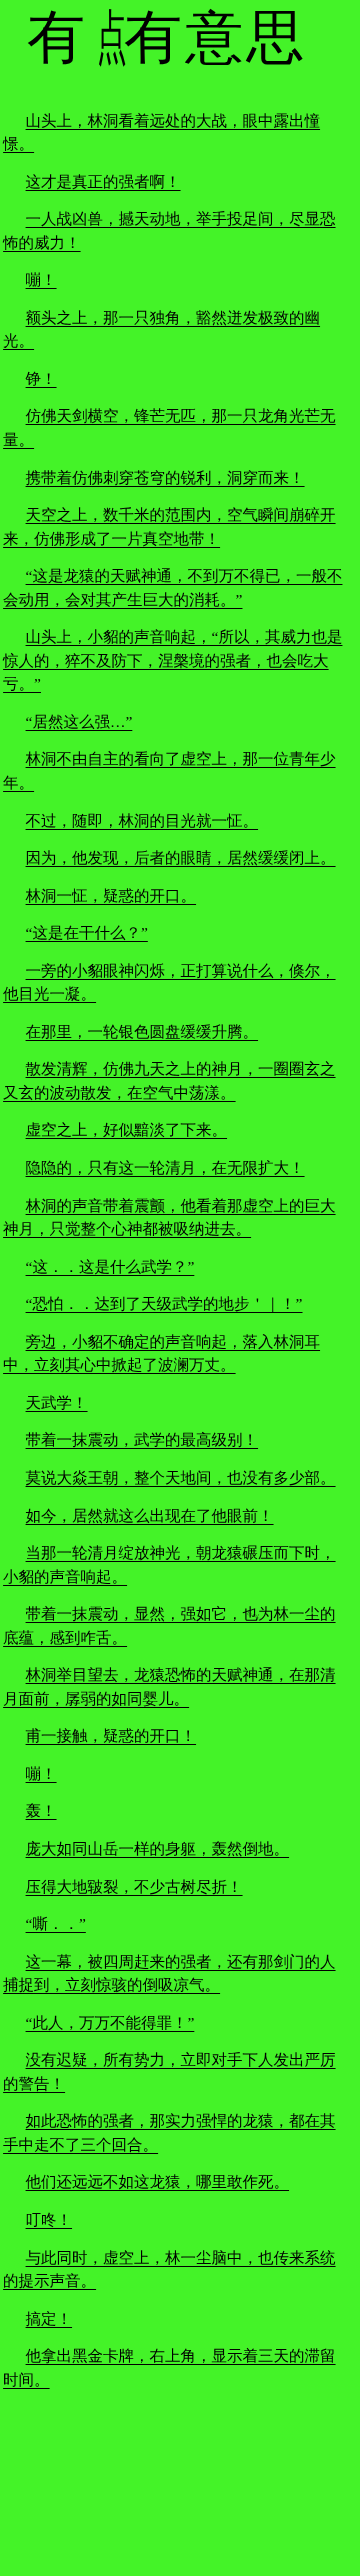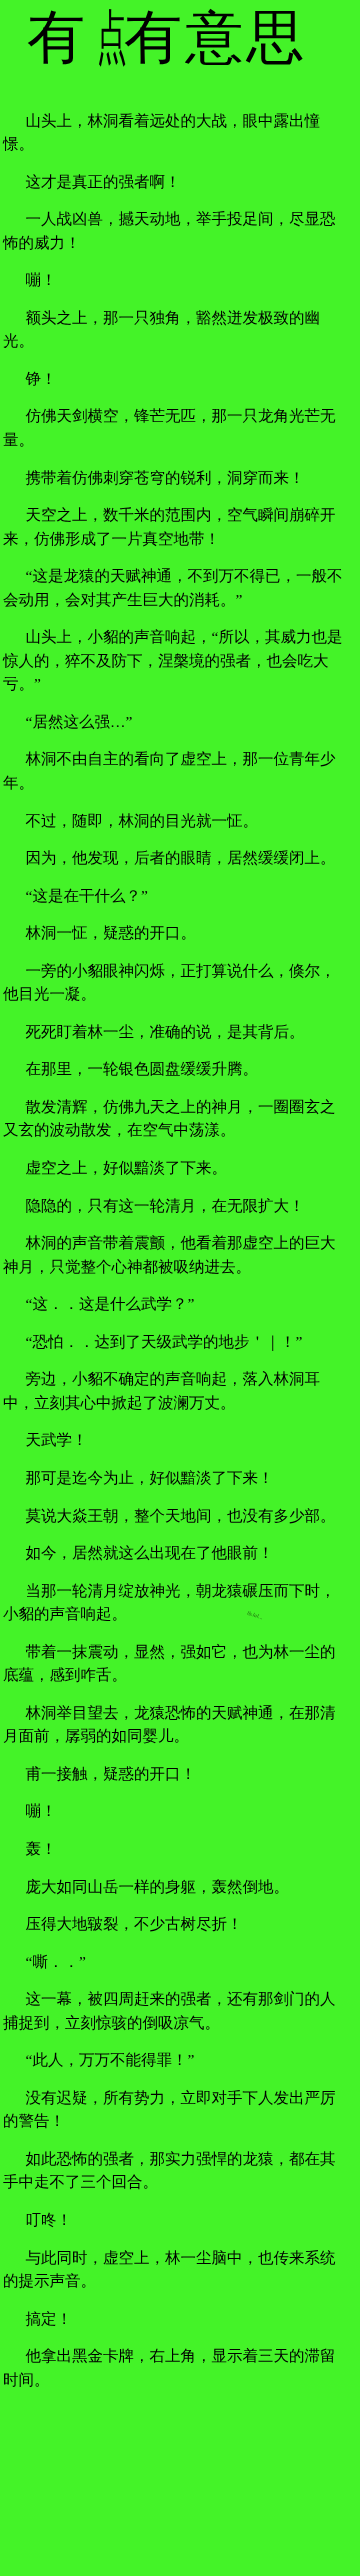--- a/index.html
+++ b/index.html
@@ -26,20 +26,21 @@
     transform:scaleX(.52);
     transform-origin:center;
     letter-spacing:0;
   }
   .content{padding:0 11.3px 0 3.1px;}
   .content p{
     font-size:15.5px;
     line-height:1.52;
     margin:0 0 14px 0;
     text-indent:1.45em;
+    text-decoration:underline;
     text-underline-offset:2.6px;
     word-break:break-all;
   }
   .watermark-noise{
     position:absolute;
     left:247px;top:1612px;
     font-size:5.7px;
     font-style:italic;
     transform:rotate(18deg);
     color:#123a08;
@@ -64,49 +65,49 @@
       <p>铮！</p>
       <p>仿佛天剑横空，锋芒无匹，那一只龙角光芒无量。</p>
       <p>携带着仿佛刺穿苍穹的锐利，洞穿而来！</p>
       <p>天空之上，数千米的范围内，空气瞬间崩碎开来，仿佛形成了一片真空地带！</p>
       <p>“这是龙猿的天赋神通，不到万不得已，一般不会动用，会对其产生巨大的消耗。”</p>
       <p>山头上，小貂的声音响起，“所以，其威力也是惊人的，猝不及防下，涅槃境的强者，也会吃大亏。”</p>
       <p>“居然这么强…”</p>
       <p>林洞不由自主的看向了虚空上，那一位青年少年。</p>
       <p>不过，随即，林洞的目光就一怔。</p>
       <p>因为，他发现，后者的眼睛，居然缓缓闭上。</p>
+      <p>林洞一怔，疑惑的开口。</p>
       <p>“这是在干什么？”</p>
-      <p>林洞一怔，疑惑的开口。</p>
       <p>一旁的小貂眼神闪烁，正打算说什么，倏尔，他目光一凝。</p>
-      <p>死死盯着林一尘，准确的说，是其背后。</p>
       <p>在那里，一轮银色圆盘缓缓升腾。</p>
       <p>散发清辉，仿佛九天之上的神月，一圈圈玄之又玄的波动散发，在空气中荡漾。</p>
       <p>虚空之上，好似黯淡了下来。</p>
       <p>隐隐的，只有这一轮清月，在无限扩大！</p>
       <p>林洞的声音带着震颤，他看着那虚空上的巨大神月，只觉整个心神都被吸纳进去。</p>
       <p>“这．．这是什么武学？”</p>
       <p>“恐怕．．达到了天级武学的地步＇｜！”</p>
       <p>旁边，小貂不确定的声音响起，落入林洞耳中，立刻其心中掀起了波澜万丈。</p>
       <p>天武学！</p>
-      <p>那可是迄今为止，好似黯淡了下来！</p>
+      <p>带着一抹震动，武学的最高级别！</p>
       <p>莫说大焱王朝，整个天地间，也没有多少部。</p>
       <p>如今，居然就这么出现在了他眼前！</p>
       <p>当那一轮清月绽放神光，朝龙猿碾压而下时，小貂的声音响起。</p>
       <p>带着一抹震动，显然，强如它，也为林一尘的底蕴，感到咋舌。</p>
       <p>林洞举目望去，龙猿恐怖的天赋神通，在那清月面前，孱弱的如同婴儿。</p>
       <p>甫一接触，疑惑的开口！</p>
       <p>嘣！</p>
       <p>轰！</p>
       <p>庞大如同山岳一样的身躯，轰然倒地。</p>
       <p>压得大地皲裂，不少古树尽折！</p>
       <p>“嘶．．”</p>
       <p>这一幕，被四周赶来的强者，还有那剑门的人捕捉到，立刻惊骇的倒吸凉气。</p>
       <p>“此人，万万不能得罪！”</p>
       <p>没有迟疑，所有势力，立即对手下人发出严厉的警告！</p>
       <p>如此恐怖的强者，那实力强悍的龙猿，都在其手中走不了三个回合。</p>
+      <p>他们还远远不如这龙猿，哪里敢作死。</p>
       <p>叮咚！</p>
       <p>与此同时，虚空上，林一尘脑中，也传来系统的提示声音。</p>
       <p>搞定！</p>
       <p>他拿出黑金卡牌，右上角，显示着三天的滞留时间。</p>
     </div>
 
   <span class="watermark-noise">lb.lal...</span>
 
 </div>
 

